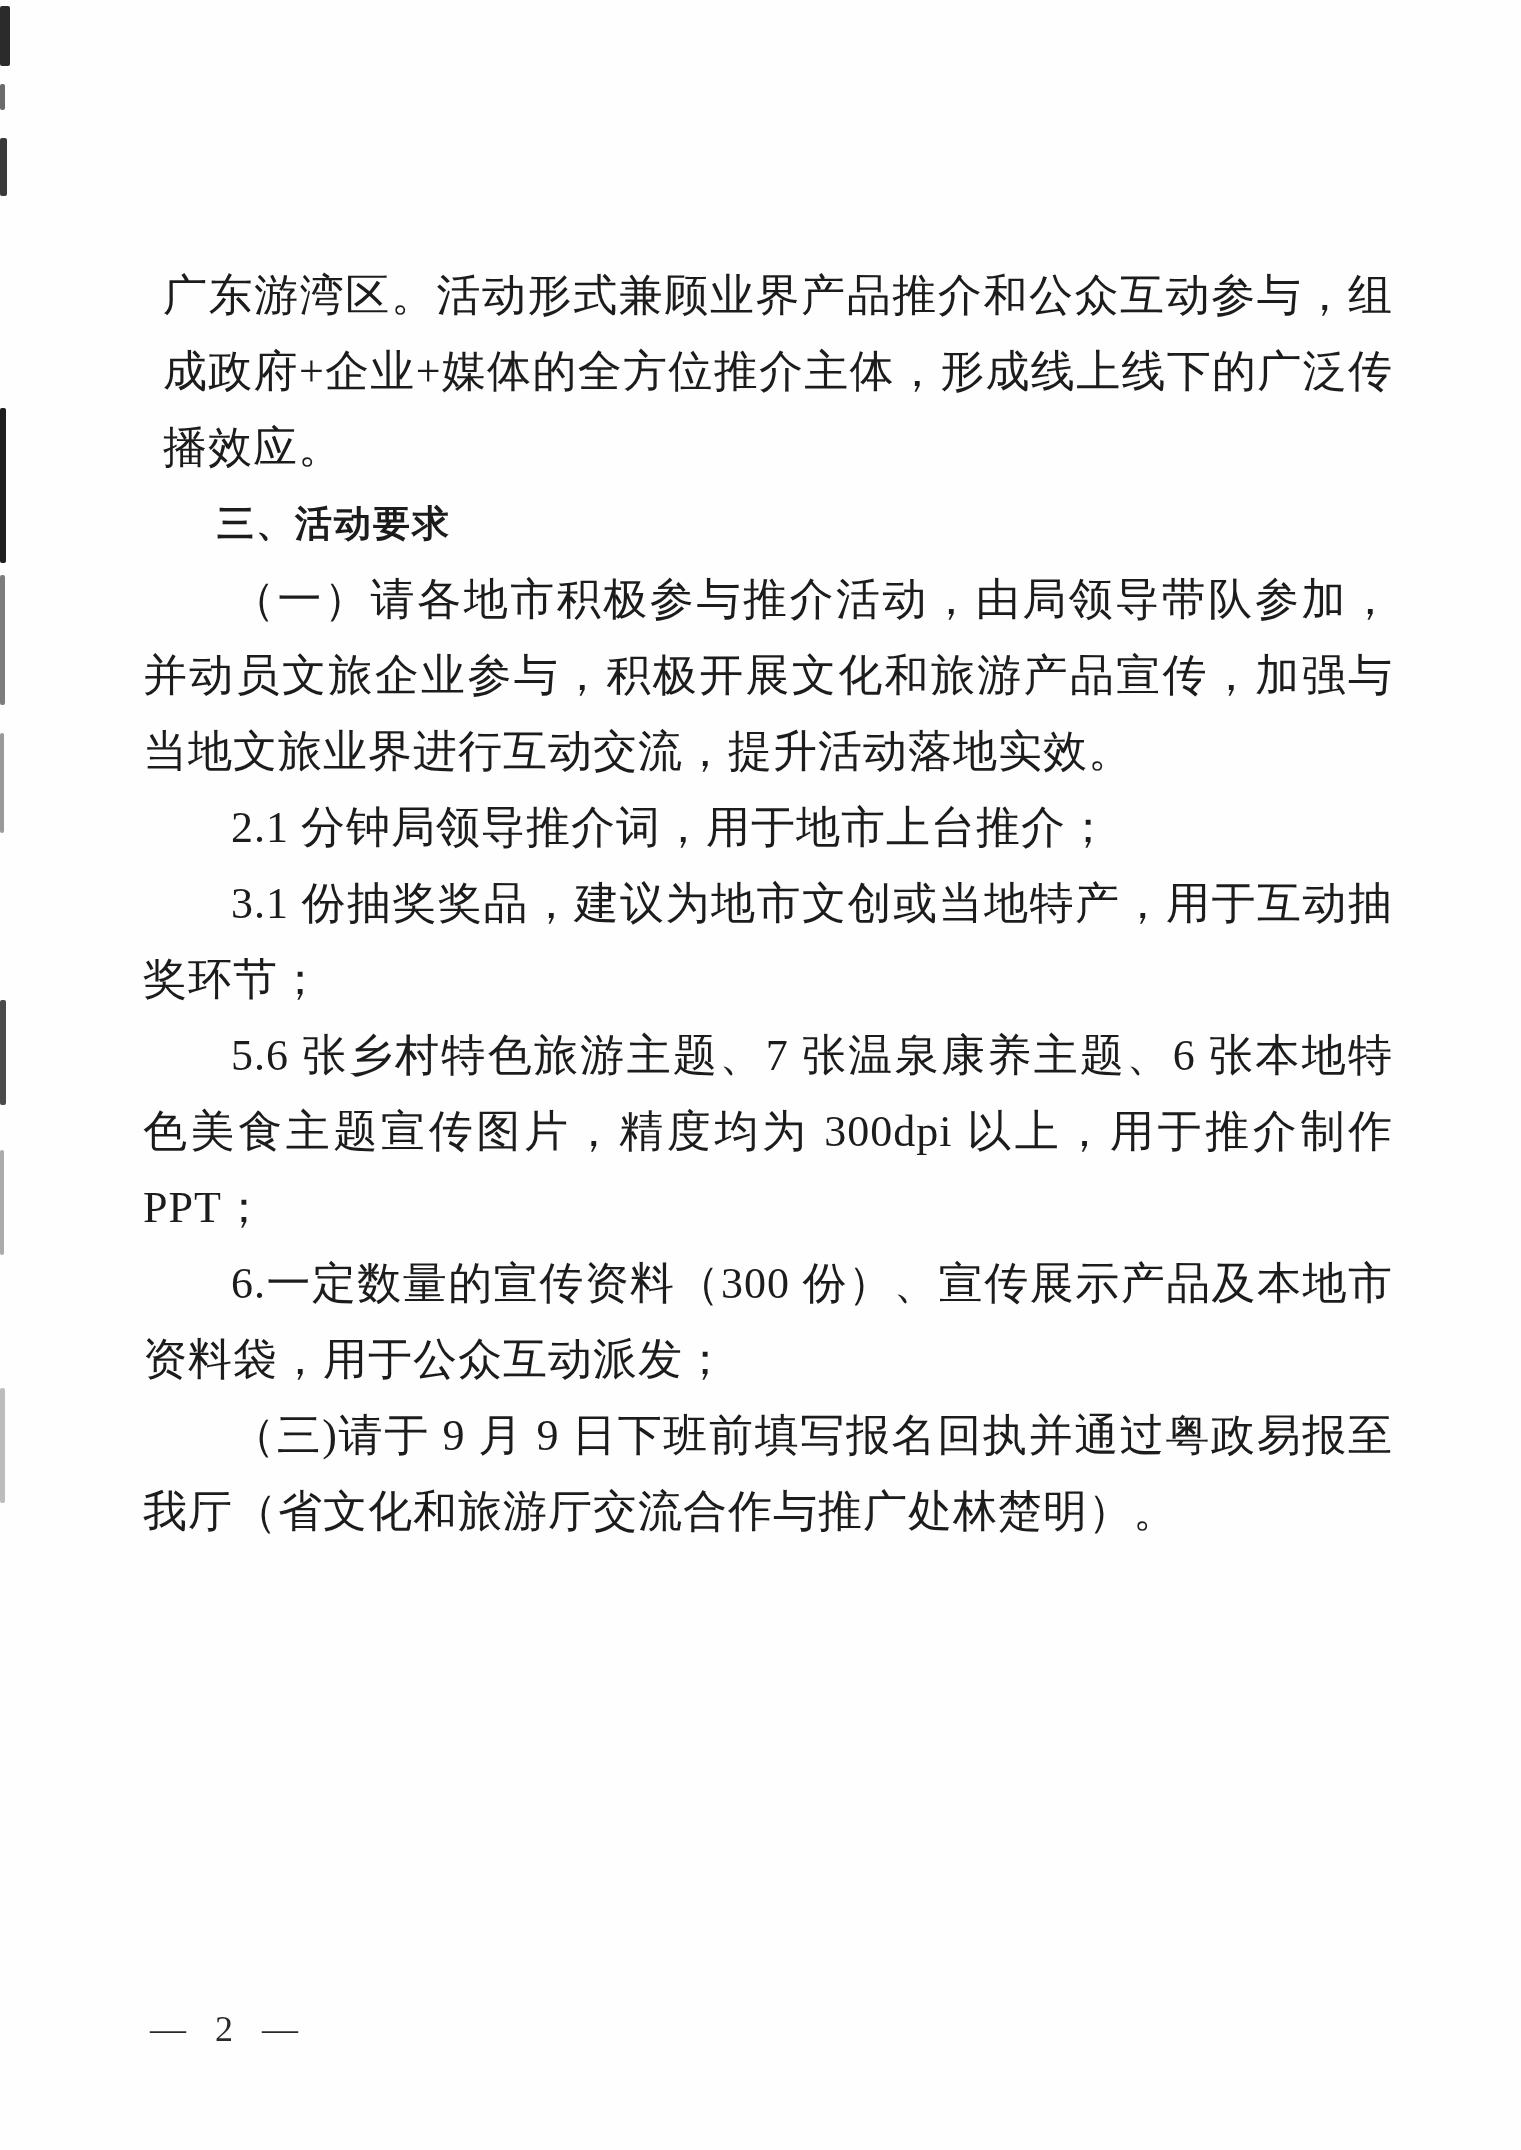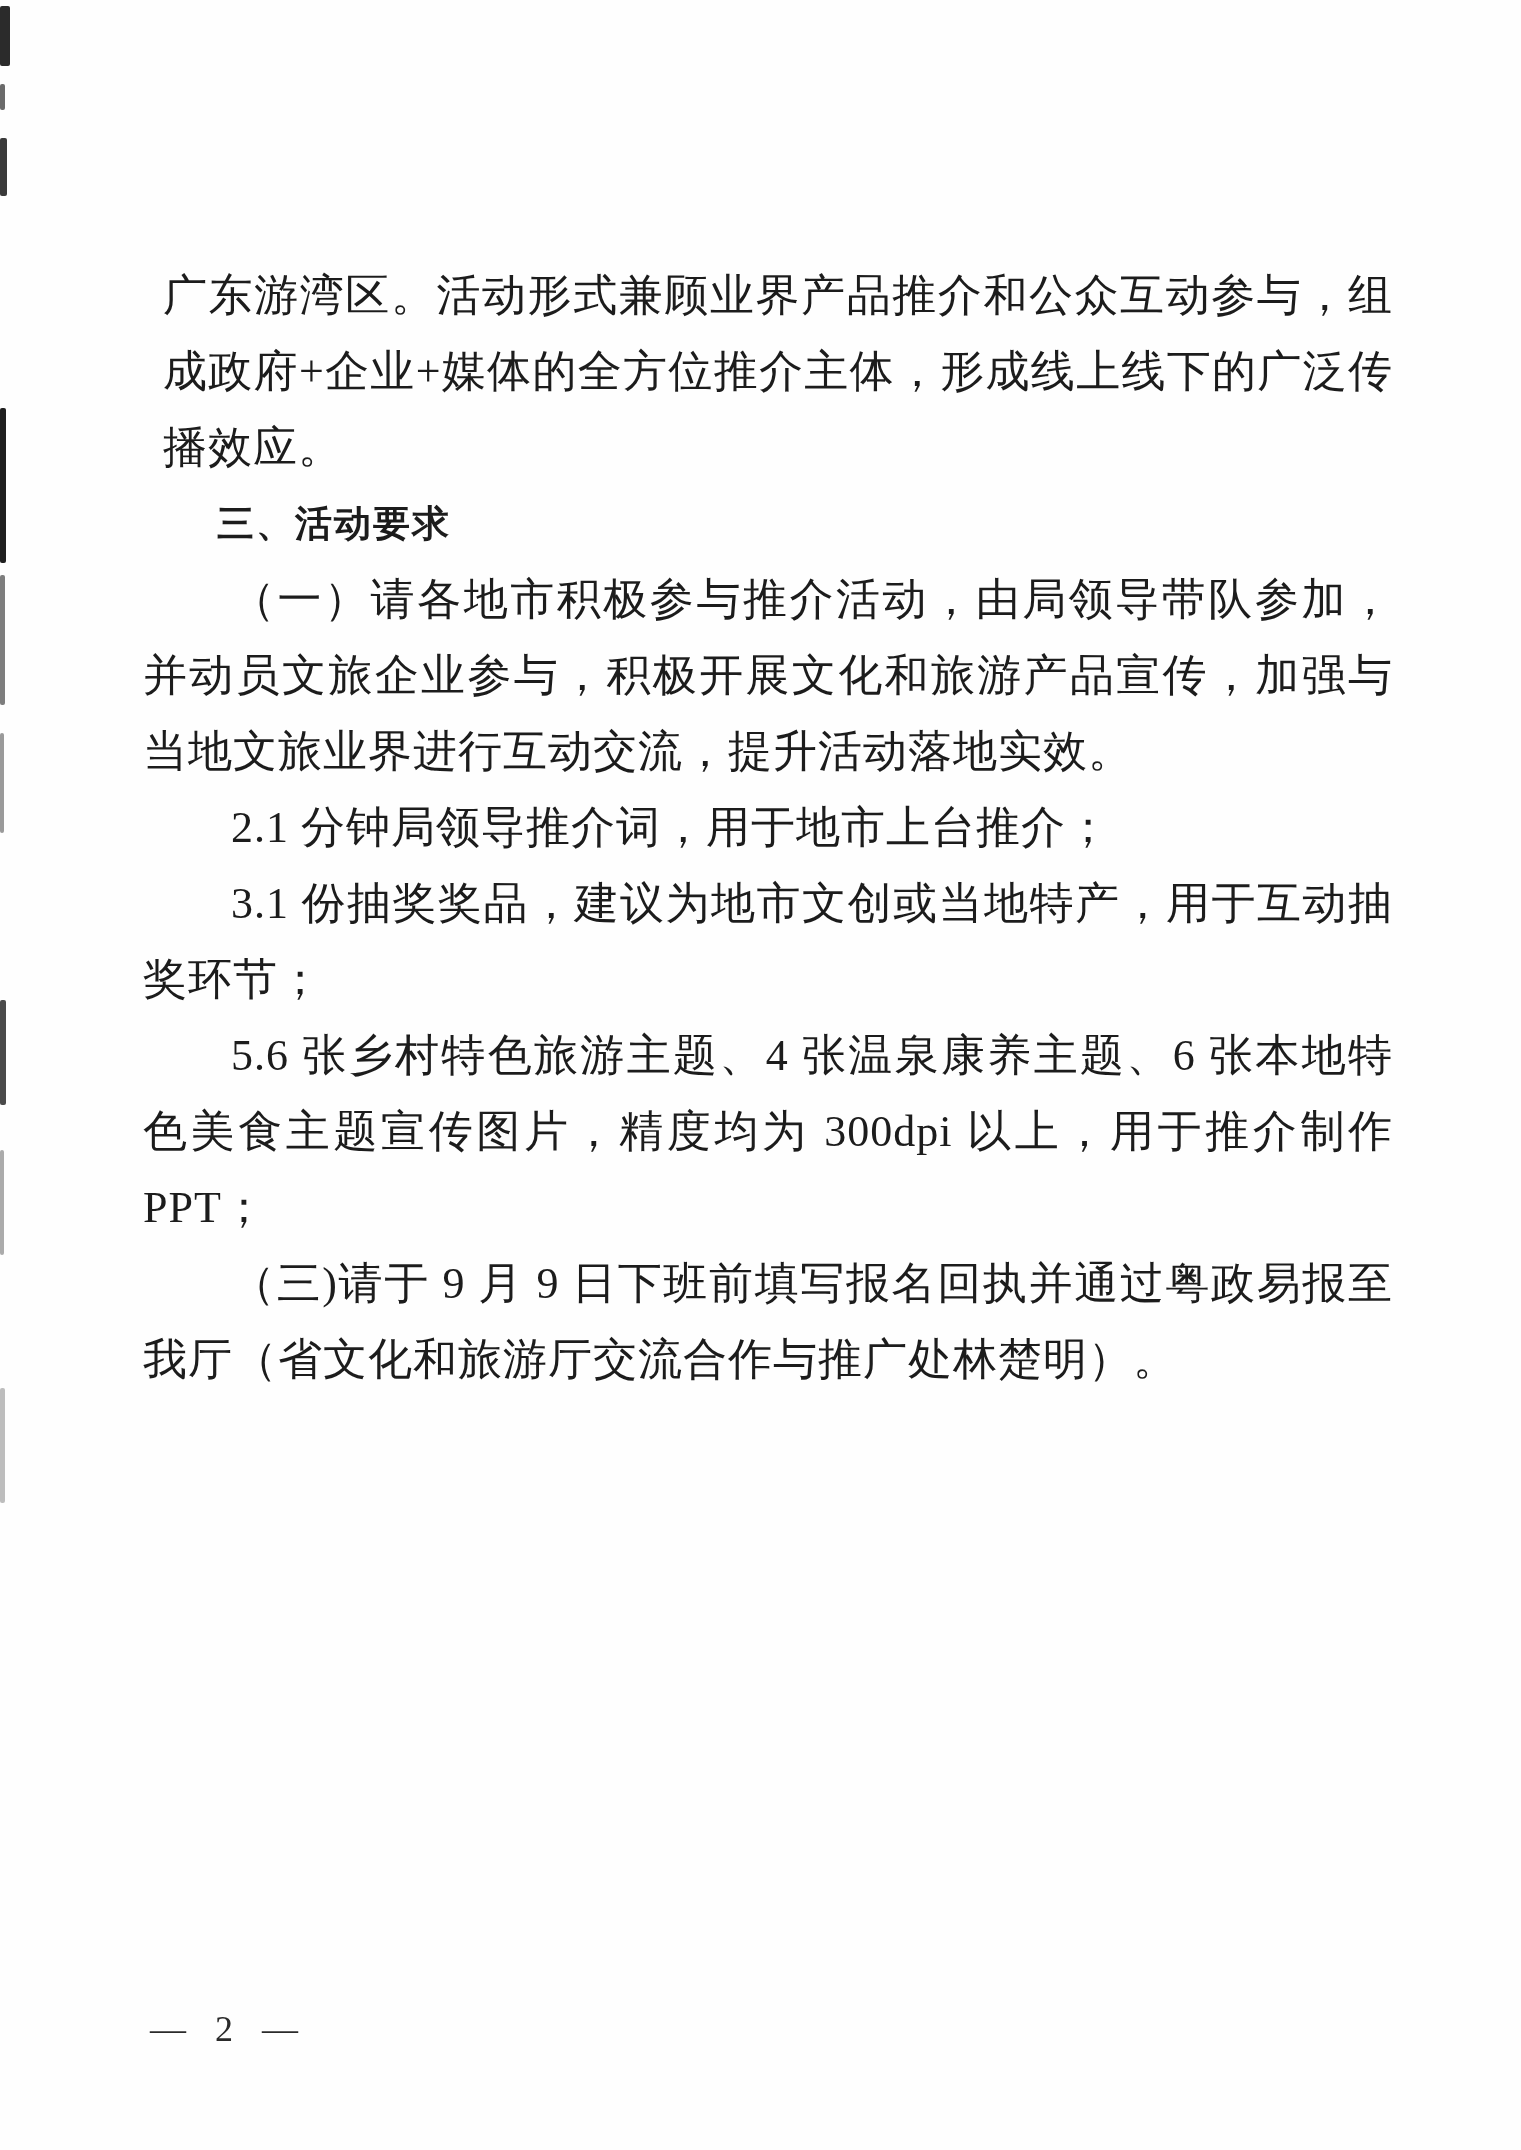--- a/index.html
+++ b/index.html
@@ -65,19 +65,20 @@
   <div class="edge-mark m7"></div>
   <div class="edge-mark m8"></div>
   <div class="edge-mark m9"></div>
 
   <div class="content">
     <p class="no-indent">广东游湾区。活动形式兼顾业界产品推介和公众互动参与，组成政府+企业+媒体的全方位推介主体，形成线上线下的广泛传播效应。</p>
     <p class="heading">三、活动要求</p>
     <p>（一）请各地市积极参与推介活动，由局领导带队参加，并动员文旅企业参与，积极开展文化和旅游产品宣传，加强与当地文旅业界进行互动交流，提升活动落地实效。</p>
     <p>2.1 分钟局领导推介词，用于地市上台推介；</p>
     <p>3.1 份抽奖奖品，建议为地市文创或当地特产，用于互动抽奖环节；</p>
-    <p>5.6 张乡村特色旅游主题、4 张温泉康养主题、6 张本地特色美食主题宣传图片，精度均为 300dpi 以上，用于推介制作 PPT；</p>
+    <p>5.6 张乡村特色旅游主题、7 张温泉康养主题、6 张本地特色美食主题宣传图片，精度均为 300dpi 以上，用于推介制作 PPT；</p>
+    <p>6.一定数量的宣传资料（300 份）、宣传展示产品及本地市资料袋，用于公众互动派发；</p>
     <p>（三)请于 9 月 9 日下班前填写报名回执并通过粤政易报至我厅（省文化和旅游厅交流合作与推广处林楚明）。</p>
   </div>
 
   <div class="page-number">— 2 —</div>
 
 </div>
 
 </body></html>

